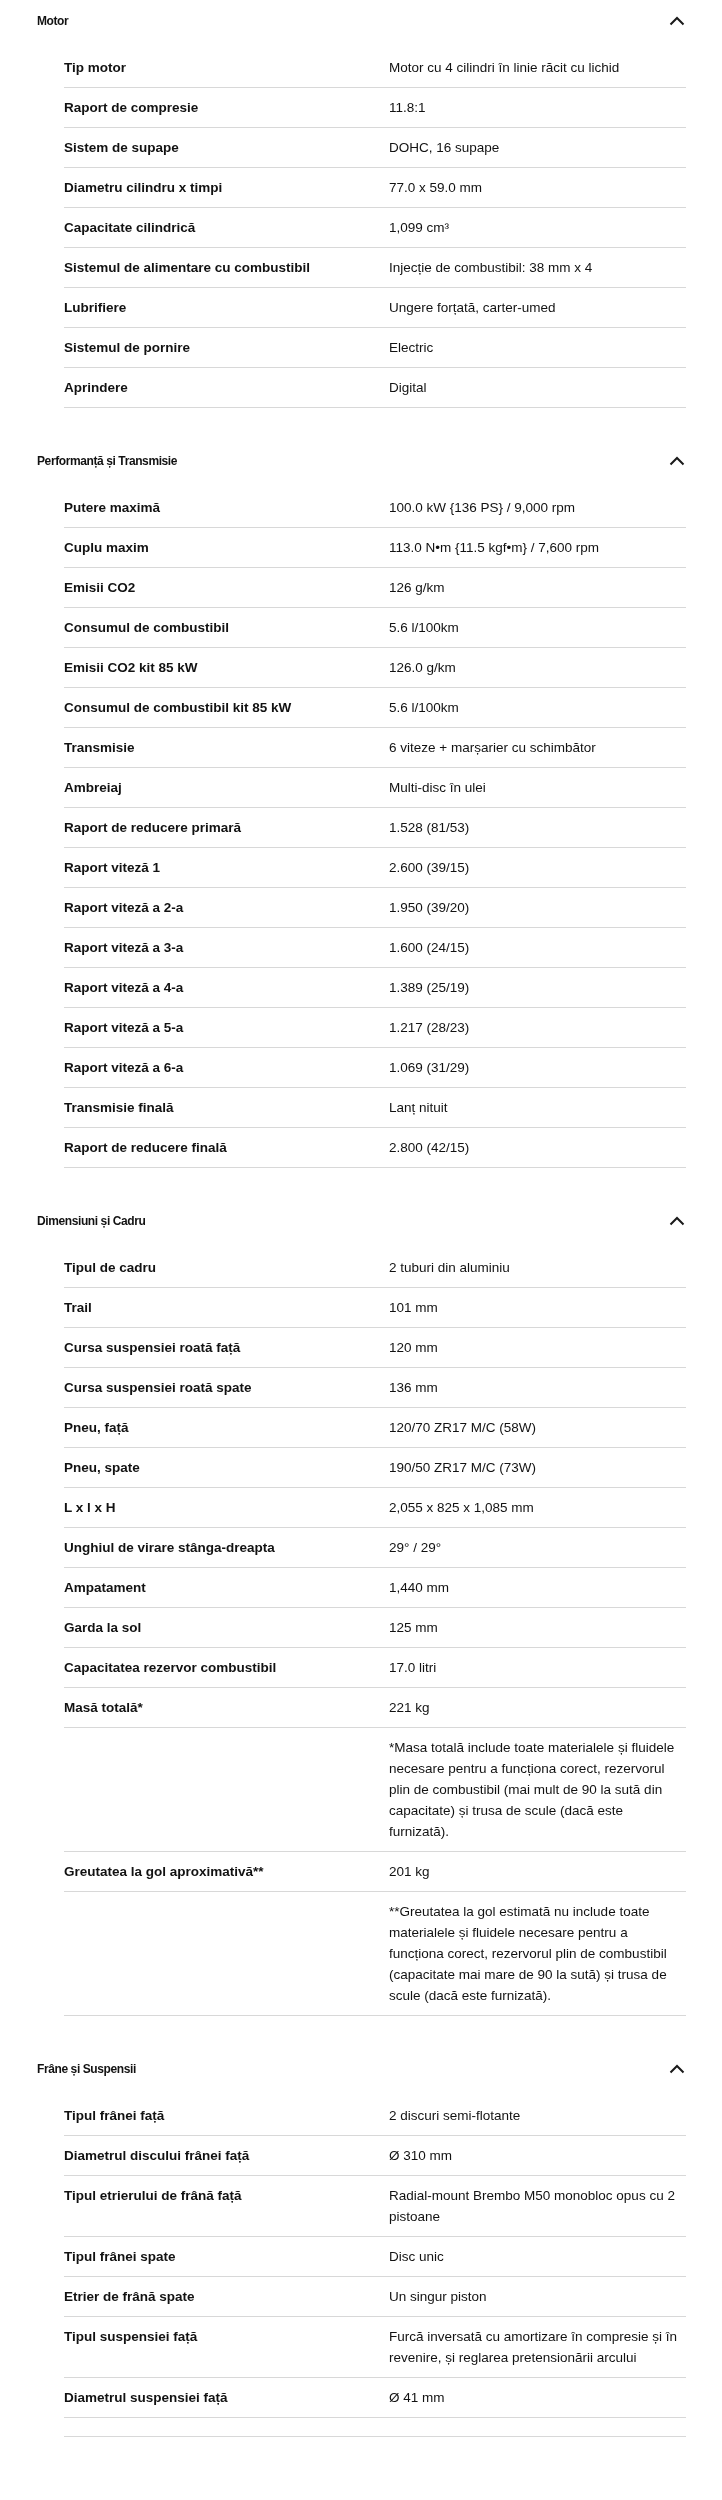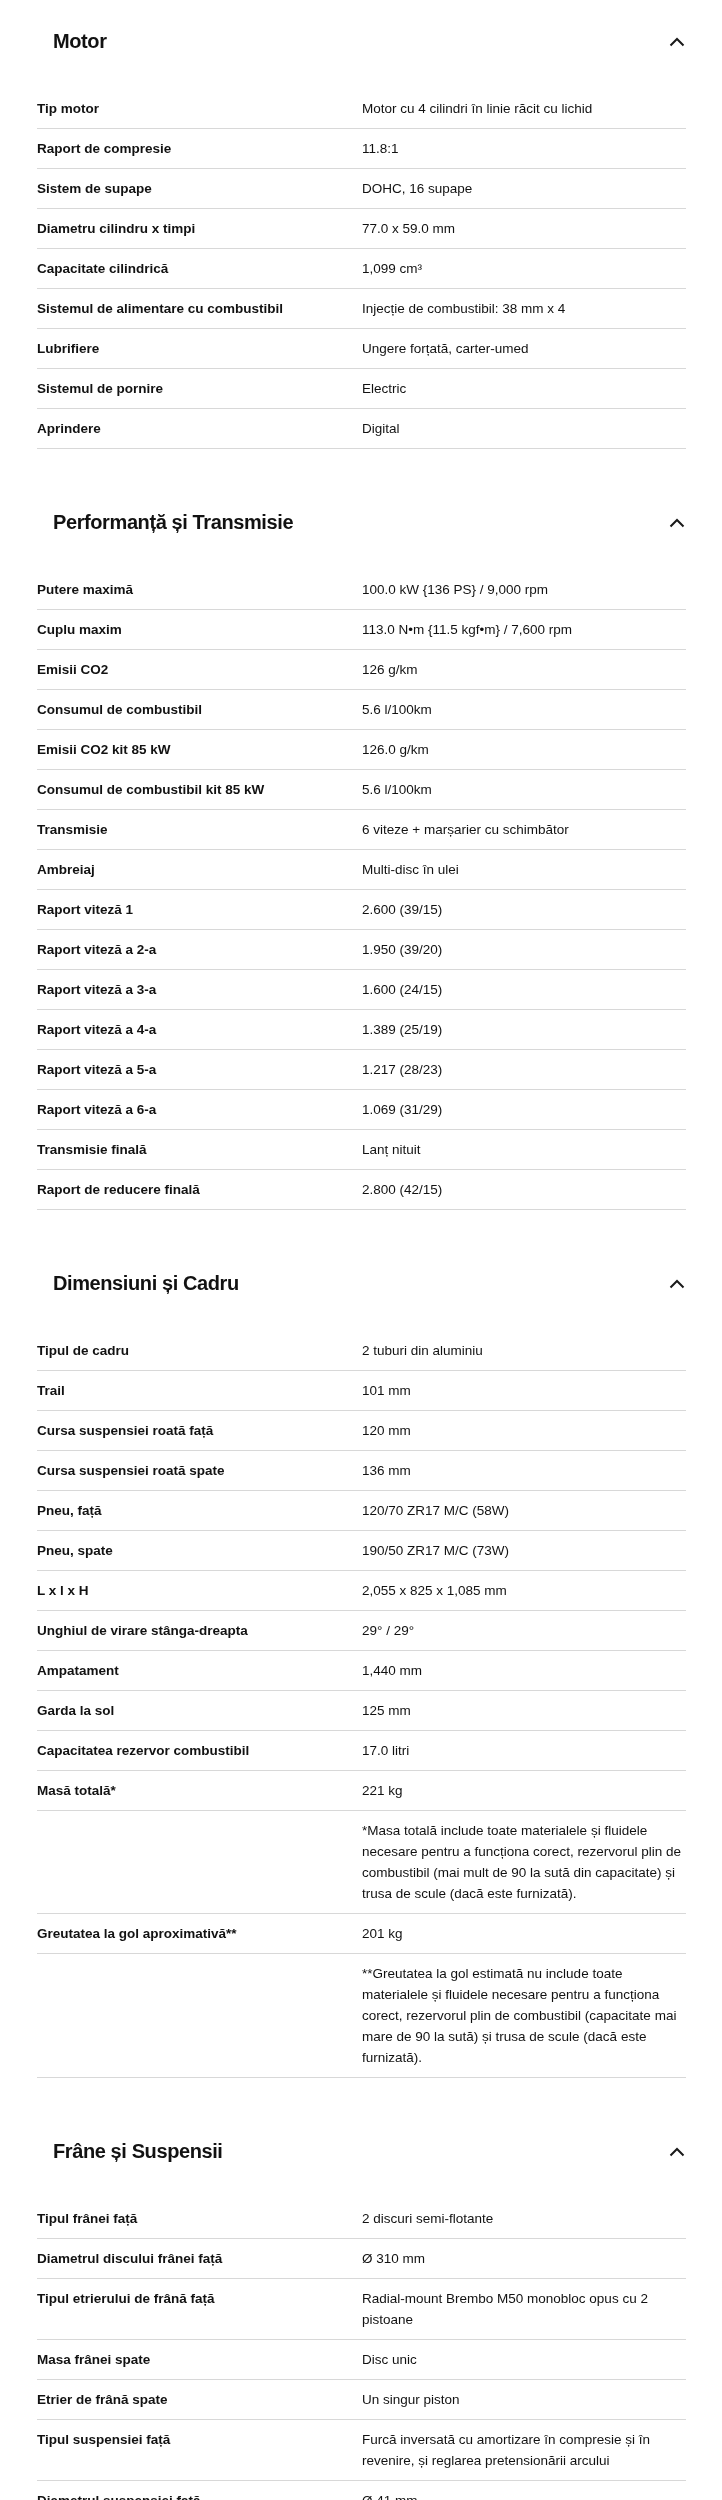--- a/index.html
+++ b/index.html
@@ -18,22 +18,22 @@
   .spec-section { margin-top: 46px; }
   .spec-section:first-child { margin-top: 8px; }
   .sec-head {
     display: flex;
     justify-content: space-between;
     align-items: center;
     margin-bottom: 20px;
     cursor: pointer;
   }
   .sec-title {
-    margin: 16px;
-    font-size: 20px;
+    margin: 0;
+    font-size: 12px;
     font-weight: 700;
     letter-spacing: -0.4px;
     color: #121212;
     text-align: right;
   }
   .chev {
     display: inline-flex;
     align-items: center;
     justify-content: center;
     width: 18px;
@@ -41,20 +41,21 @@
     cursor: pointer;
   }
   .rows { }
   .row {
     display: flex;
     align-items: flex-start;
     padding: 9px 0;
     border-bottom: 1px solid #d8d8d8;
     font-size: 13.5px;
     line-height: 21px;
+    margin-left: 27px;
   }
   .lbl {
     flex: 0 0 325px;
     width: 325px;
     box-sizing: border-box;
     padding-right: 28px;
     font-weight: 700;
   }
   .val {
     flex: 1 1 auto;
@@ -166,20 +167,24 @@
   <div class="row">
     <div class="lbl">Transmisie</div>
     <div class="val">6 viteze + marșarier cu schimbător</div>
   </div>
 
   <div class="row">
     <div class="lbl">Ambreiaj</div>
     <div class="val">Multi-disc în ulei</div>
   </div>
 
+  <div class="row">
+    <div class="lbl">Raport de reducere primară</div>
+    <div class="val">1.528 (81/53)</div>
+  </div>
 
   <div class="row">
     <div class="lbl">Raport viteză 1</div>
     <div class="val">2.600 (39/15)</div>
   </div>
 
   <div class="row">
     <div class="lbl">Raport viteză a 2-a</div>
     <div class="val">1.950 (39/20)</div>
   </div>
@@ -323,21 +328,21 @@
     <div class="lbl">Diametrul discului frânei față</div>
     <div class="val">Ø 310 mm</div>
   </div>
 
   <div class="row">
     <div class="lbl">Tipul etrierului de frână față</div>
     <div class="val">Radial-mount Brembo M50 monobloc opus cu 2 pistoane</div>
   </div>
 
   <div class="row">
-    <div class="lbl">Masa frânei spate</div>
+    <div class="lbl">Tipul frânei spate</div>
     <div class="val">Disc unic</div>
   </div>
 
 
   <div class="row">
     <div class="lbl">Etrier de frână spate</div>
     <div class="val">Un singur piston</div>
   </div>
 
   <div class="row">

